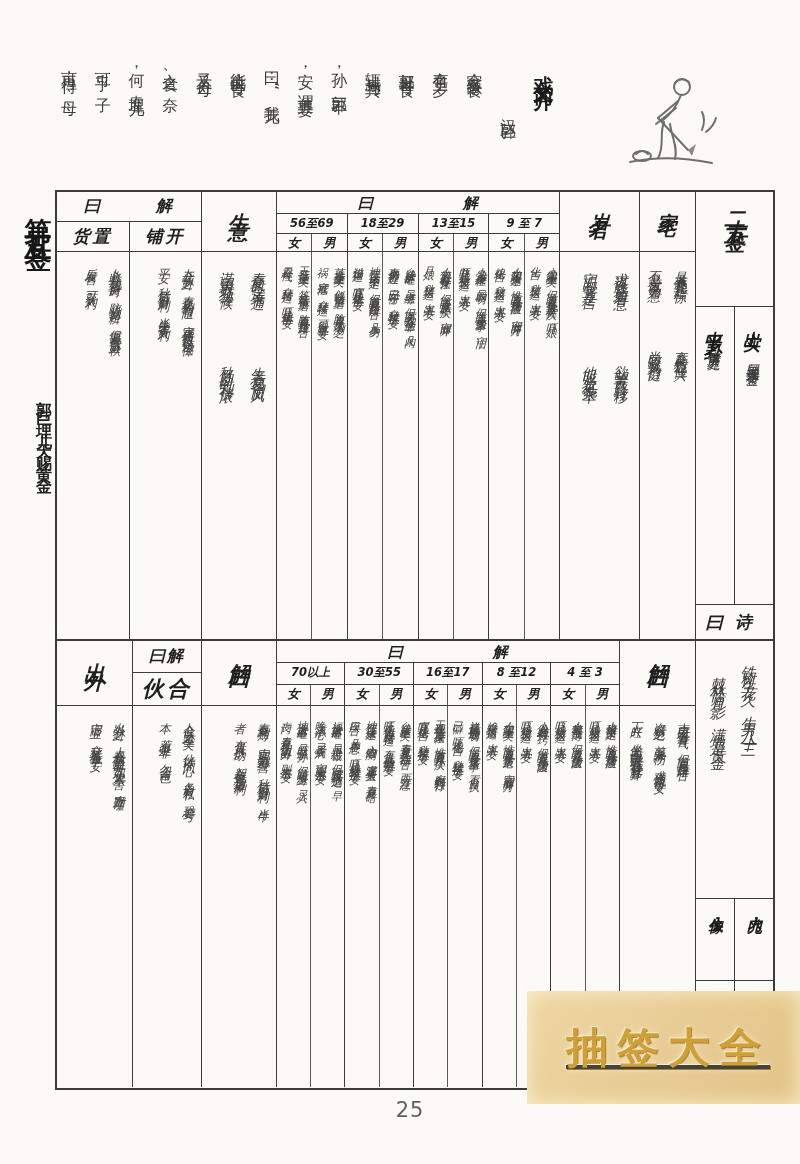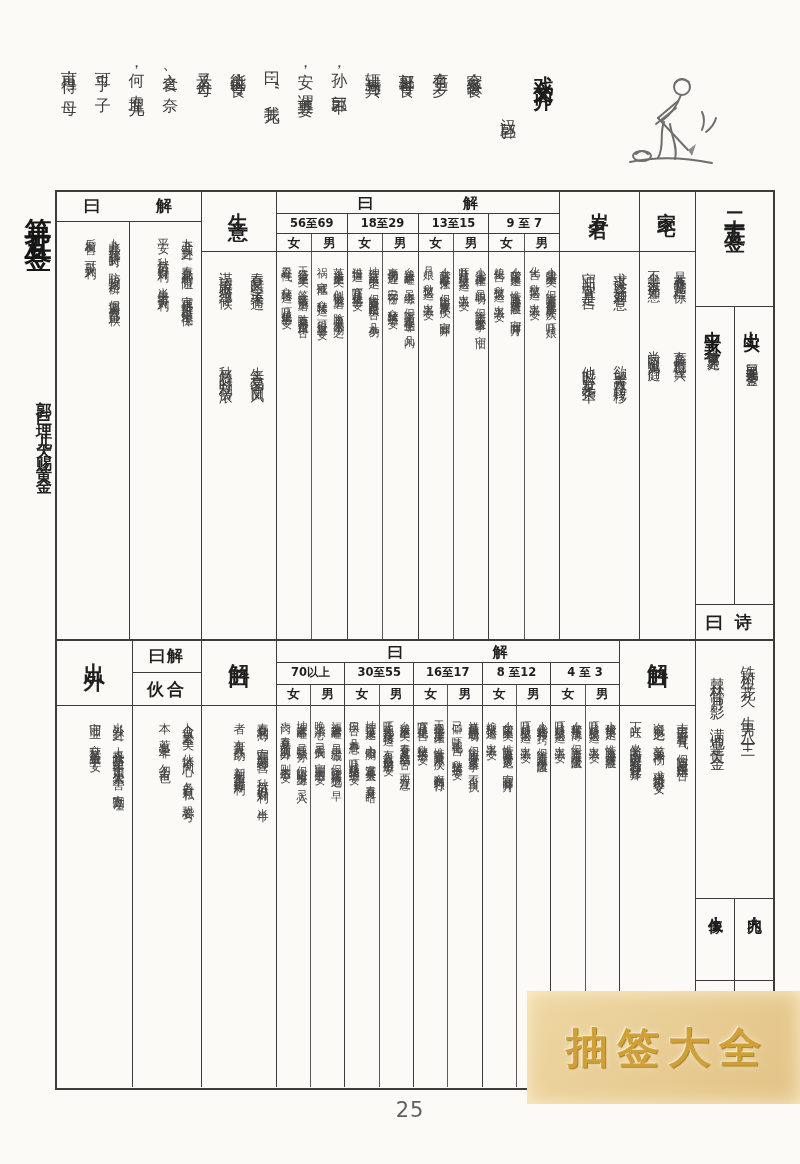--- a/index.html
+++ b/index.html
@@ -19,21 +19,21 @@
   .vwrap{writing-mode:vertical-rl;box-sizing:border-box;padding:7px 2px 0 0;overflow:hidden;color:var(--txt);}
   
   #intro{left:58px;top:60px;width:500px;height:130px;display:flex;flex-direction:row-reverse;justify-content:space-between;}
   #intro .iline{writing-mode:vertical-rl;font-size:16px;letter-spacing:3px;color:#3d3d3d;overflow:hidden;}
   #intro .ititle{writing-mode:vertical-rl;font-size:20px;font-weight:bold;letter-spacing:5px;color:#1c1c1c;}
   #intro .indent{padding-top:46px;}
   
   #sign-no{left:20px;top:196px;width:36px;writing-mode:vertical-rl;font-size:27px;font-weight:bold;letter-spacing:9px;color:#161616;}
   #sign-title{left:24px;top:388px;width:30px;writing-mode:vertical-rl;font-size:16px;font-weight:bold;letter-spacing:11px;color:#222;}
   
-  #table{left:55px;top:190px;width:720px;height:900px;border:2.5px solid var(--line);box-sizing:border-box;}
+  #table{left:55px;top:190px;width:720px;height:900px;border:2.5px solid var(--line);box-sizing:border-box;font-style:italic;}
   .band{display:flex;width:100%;box-sizing:border-box;}
   .band.upper{height:447px;}
   .band.lower{height:448px;border-top:2px solid var(--line);}
   .col{box-sizing:border-box;display:flex;flex-direction:column;overflow:hidden;}
   .bl{border-left:1.6px solid var(--line);box-sizing:border-box;}
   .bb{border-bottom:1.6px solid var(--line);box-sizing:border-box;}
   .hx{display:flex;align-items:center;justify-content:center;font-weight:bold;color:var(--ink);box-sizing:border-box;overflow:hidden;}
   .vheadbox{display:flex;justify-content:center;box-sizing:border-box;overflow:hidden;}
   .vheadbox span{writing-mode:vertical-rl;font-weight:bold;color:var(--ink);padding-top:5px;}
   
@@ -80,28 +80,28 @@
   .fpoemarea .off{padding-top:12px;}
   .nbox{flex:1;display:flex;overflow:hidden;}
   .ncol{flex:1;display:flex;flex-direction:column;overflow:hidden;}
   .nhead{height:82px;display:flex;justify-content:center;border-bottom:1.4px solid var(--line);box-sizing:border-box;}
   .nhead span{writing-mode:vertical-rl;font-size:15px;font-weight:bold;letter-spacing:2px;color:#1d1d1d;padding-top:6px;}
   .ntext{flex:1;display:flex;justify-content:center;}
   .ntext span{writing-mode:vertical-rl;font-size:13px;padding-top:4px;color:#4a4a4a;}
   
   .h65 span{font-size:21px;letter-spacing:8px;}
   .h32{height:32px;font-size:16px;letter-spacing:2px;}
-  .h33{height:33px;font-size:17px;letter-spacing:3px;}
+  .h33{height:33px;font-size:22px;letter-spacing:3px;}
   .lcell{flex:1;font-size:12px;letter-spacing:2.5px;line-height:1.95;}
   .jrcell{flex:1;font-size:12px;letter-spacing:2.2px;line-height:1.95;}
   
   #watermark{left:527px;top:991px;width:273px;height:113px;z-index:40;
     background:linear-gradient(135deg,#eed7a4 0%,#e7cb92 55%,#e2c386 100%);
     display:flex;align-items:center;justify-content:center;
-    box-shadow:inset 0 0 20px rgba(255,245,216,.85);}
+    box-shadow:inset 0 0 20px rgba(255,245,216,.85);text-decoration:underline;}
   #watermark span{font-size:42px;font-weight:bold;letter-spacing:9px;padding-left:9px;color:#cfa037;
     text-shadow:-1px -1px 0 #f6ecce,1px 1px 1px #a97f24,0 0 7px rgba(255,255,255,.55);}
   
   #pageno{left:0;top:1098px;width:820px;text-align:center;font-size:21px;color:#5f5f5f;letter-spacing:1px;}
   
   #figure{left:618px;top:70px;width:106px;height:102px;}
 </style>
 </head>
 <body>
 
@@ -144,20 +144,24 @@
 
 <div id="sign-no" class="abs">第廿五签</div>
 <div id="sign-title" class="abs">郭巨埋儿天赐黄金</div>
 
 <div id="table" class="abs">
 
   <div class="band upper">
 
     <div class="col" style="width:145px">
       <div class="hx h30 bb">曰　　　解</div>
+      <div class="subhead bb">
+        <div class="hx">货置</div>
+        <div class="hx bl">铺开</div>
+      </div>
       <div class="colA-content">
         <div class="vwrap ccell">
           <div>卜此卦开始置货时　防货物起价　但要勇气留至秋</div>
           <div>后发售　可获大利</div>
         </div>
         <div class="vwrap ccell bl">
           <div>卜开铺之卦　春夏小利有阻　宜求佛祖符令镇宅保</div>
           <div>平安　秋后可得财利　肖牛者得大利</div>
         </div>
       </div>

